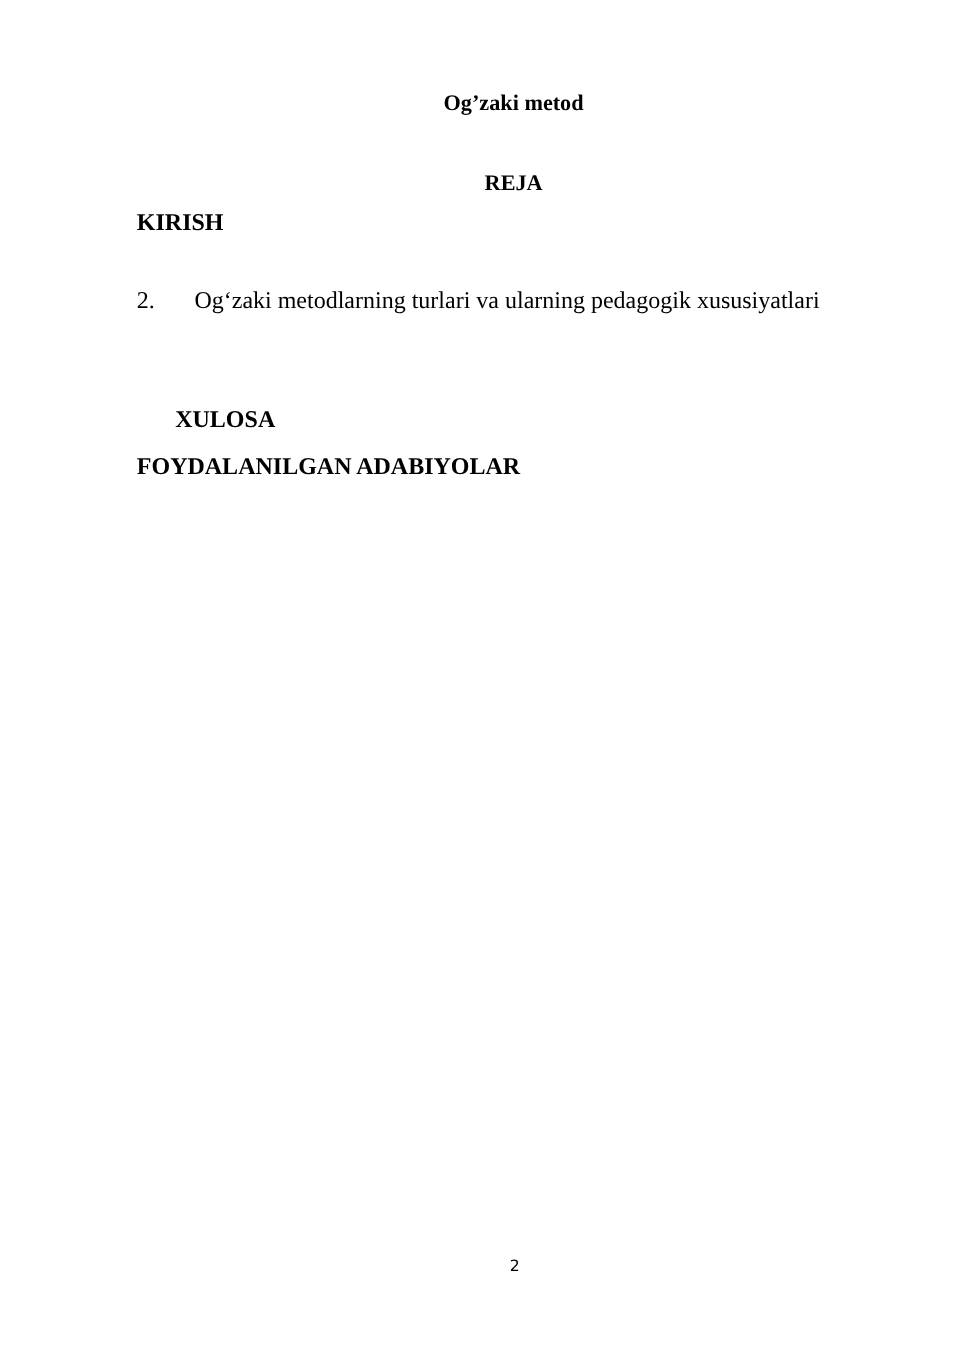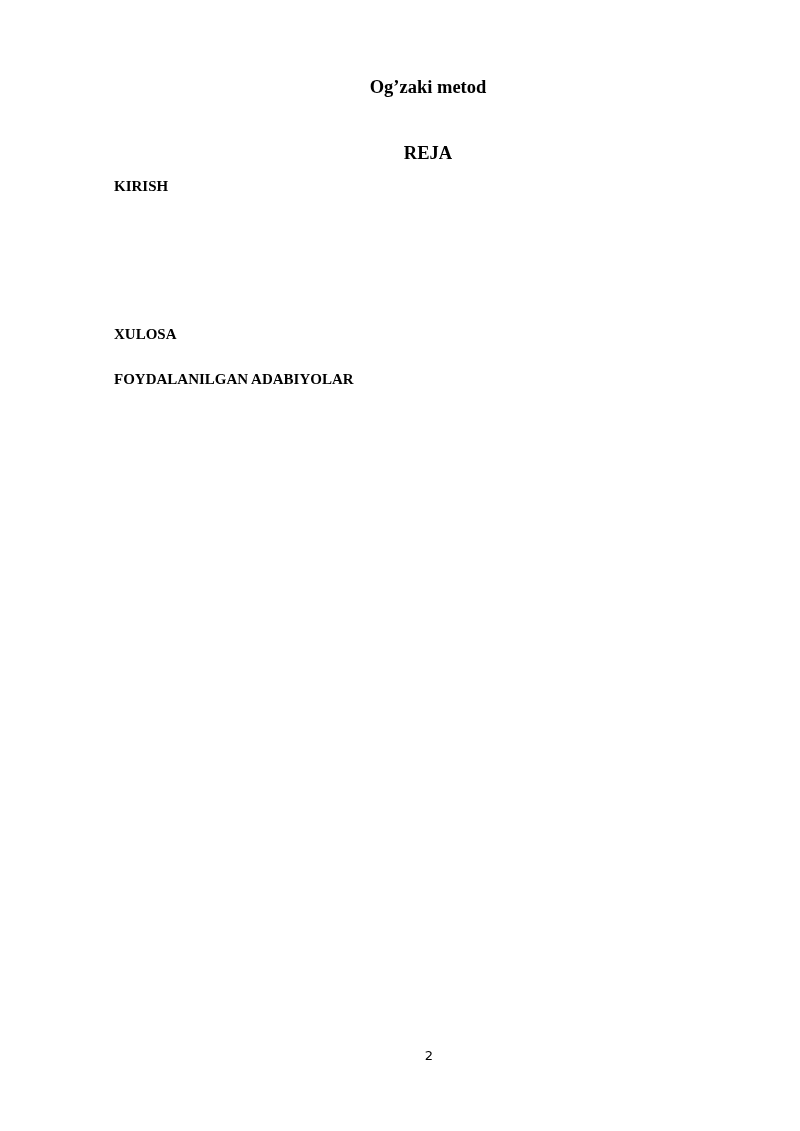--- a/index.html
+++ b/index.html
@@ -35,21 +35,21 @@
       left: 0; width: 856px;
       top: 142px;
       text-align: center;
       font-weight: bold;
       font-size: 18.5px;
       line-height: 22px;
     }
     .line {
       position: absolute;
       left: 114px;
-      font-size: 15px;
+      font-size: 20px;
       line-height: 22px;
       white-space: nowrap;
     }
     .bold { font-weight: bold; }
     .num {
       display: inline-block;
       width: 48px;
     }
     .footer {
       position: absolute;
@@ -63,18 +63,21 @@
   </style>
 </head>
 <body>
 
 <div class="page">
   <div class="title">Og’zaki metod</div>
   <div class="reja">REJA</div>
 
   <div class="line bold" style="top:175px;">KIRISH</div>
 
+  <div class="line" style="top:240px;">
+    <span class="num">2.</span><span>Og‘zaki metodlarning turlari va ularning pedagogik xususiyatlari</span>
+  </div>
 
-  <div class="line bold" style="top:323px;">XULOSA</div>
-  <div class="line bold" style="top:368px;">FOYDALANILGAN ADABIYOLAR</div>
+  <div class="line bold" style="top:339px;margin-left:32px;">XULOSA</div>
+  <div class="line bold" style="top:378px;">FOYDALANILGAN ADABIYOLAR</div>
 
   <div class="footer">2</div>
 </div>
 
 </body></html>

